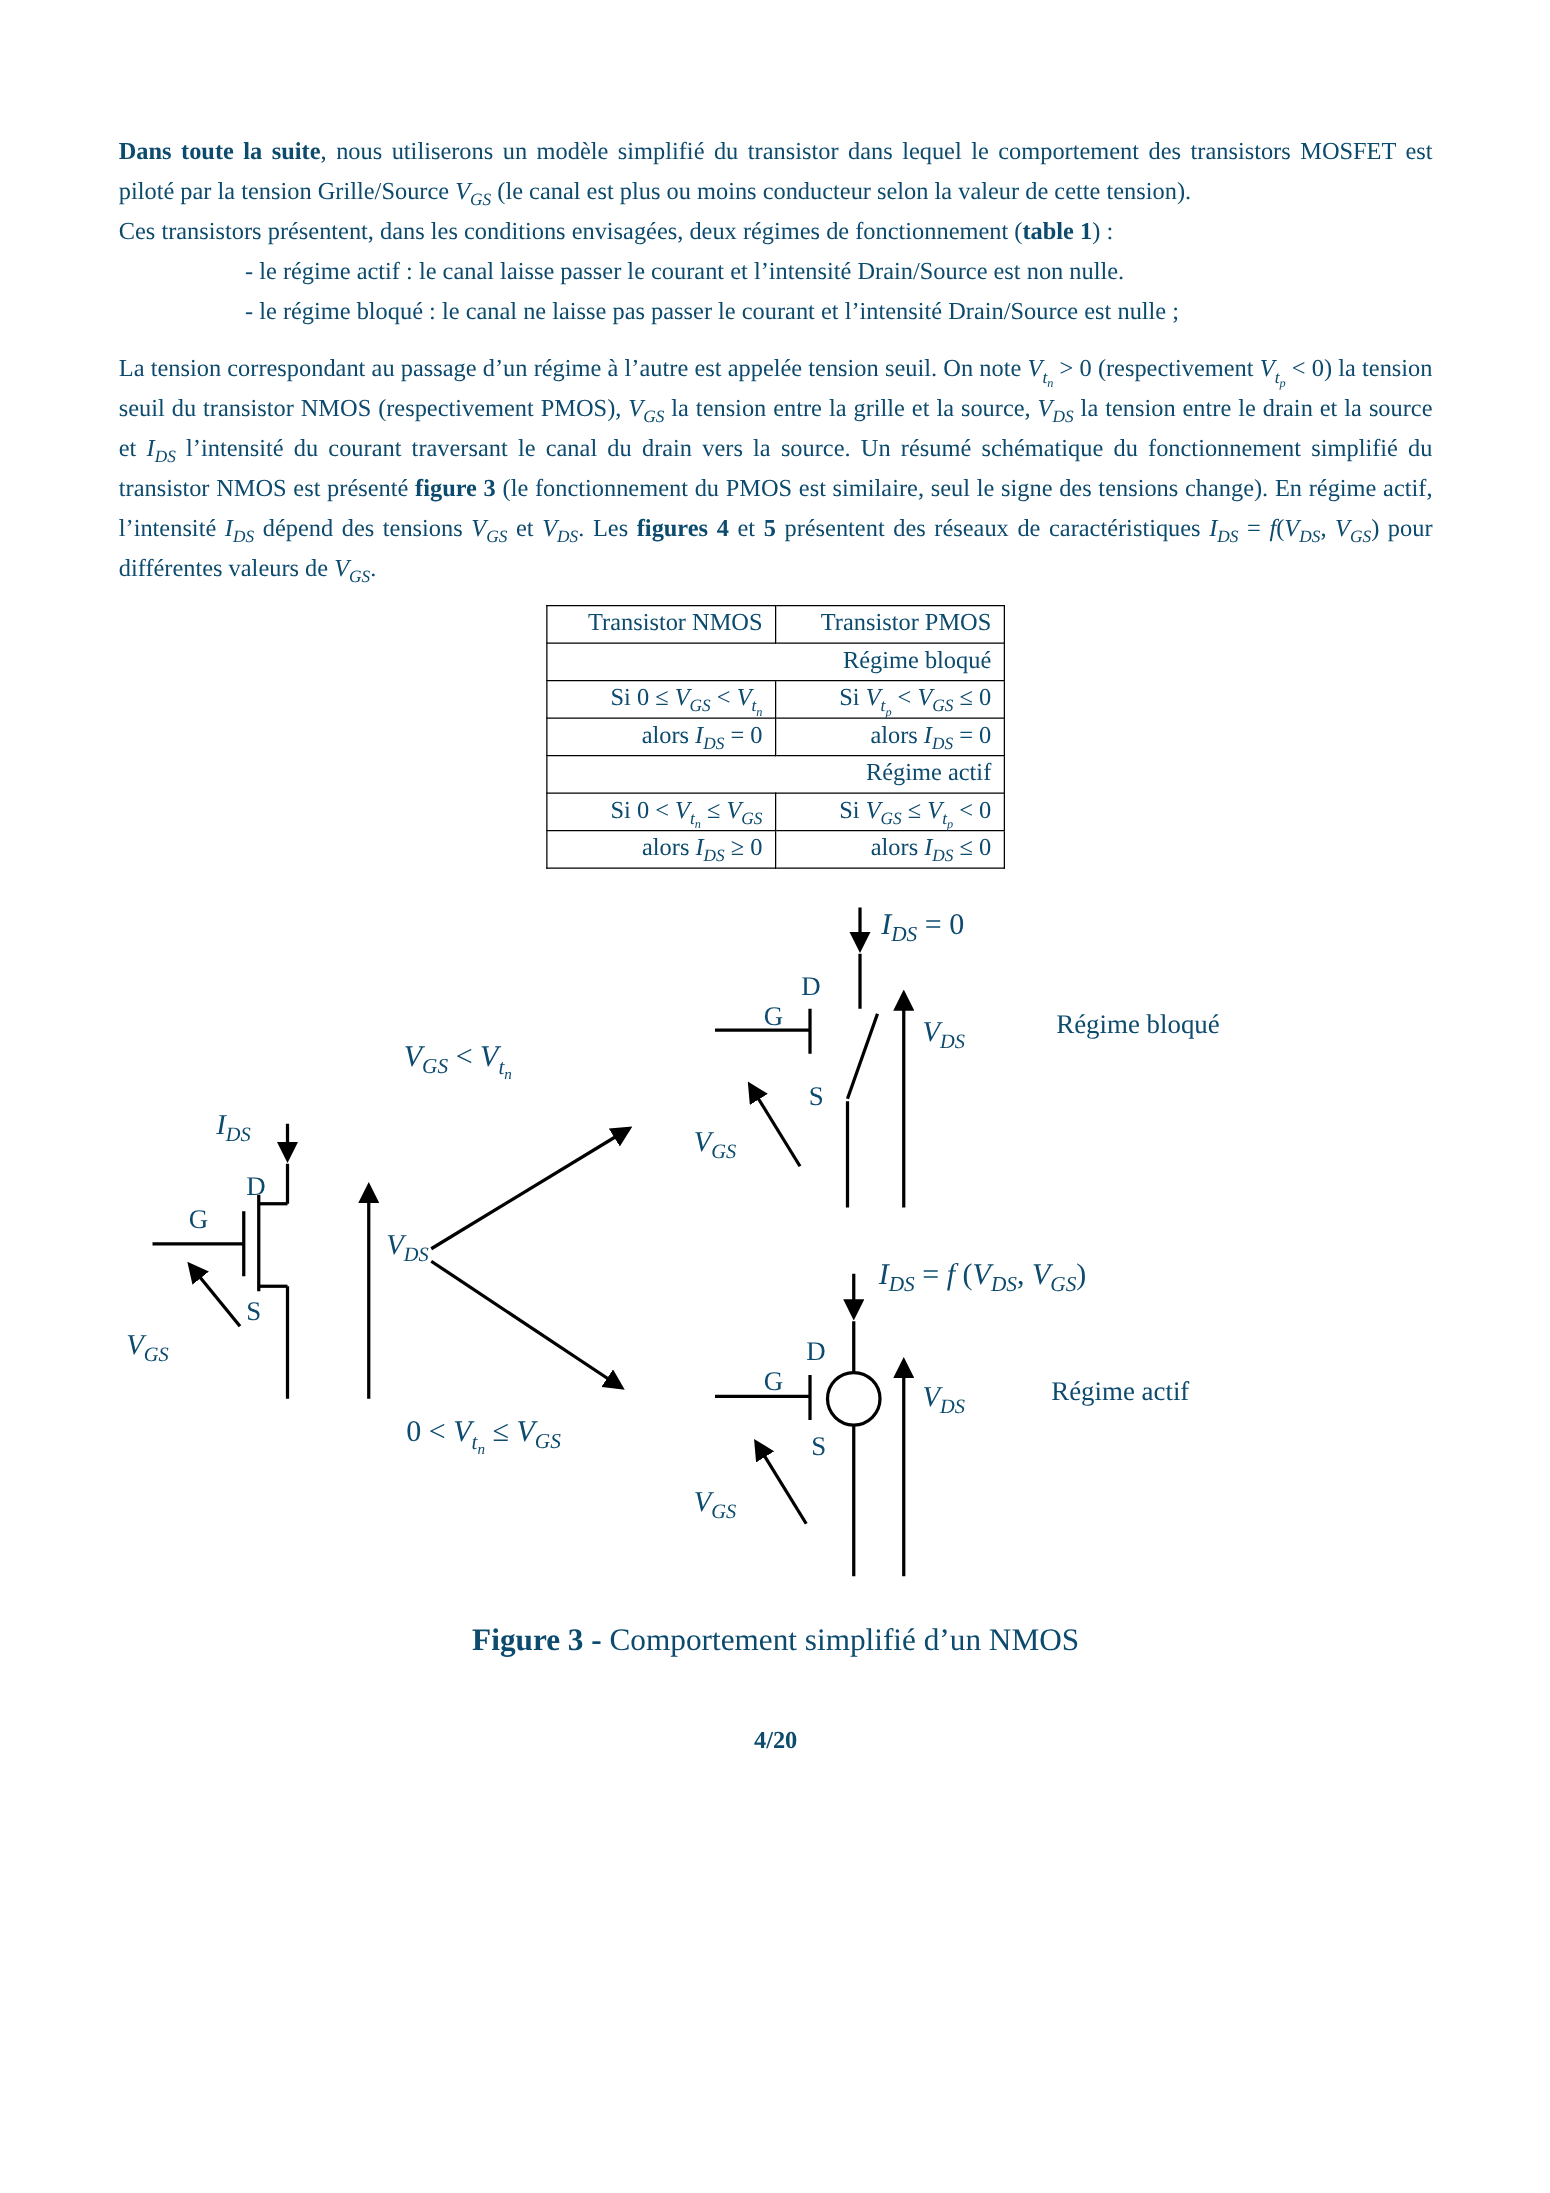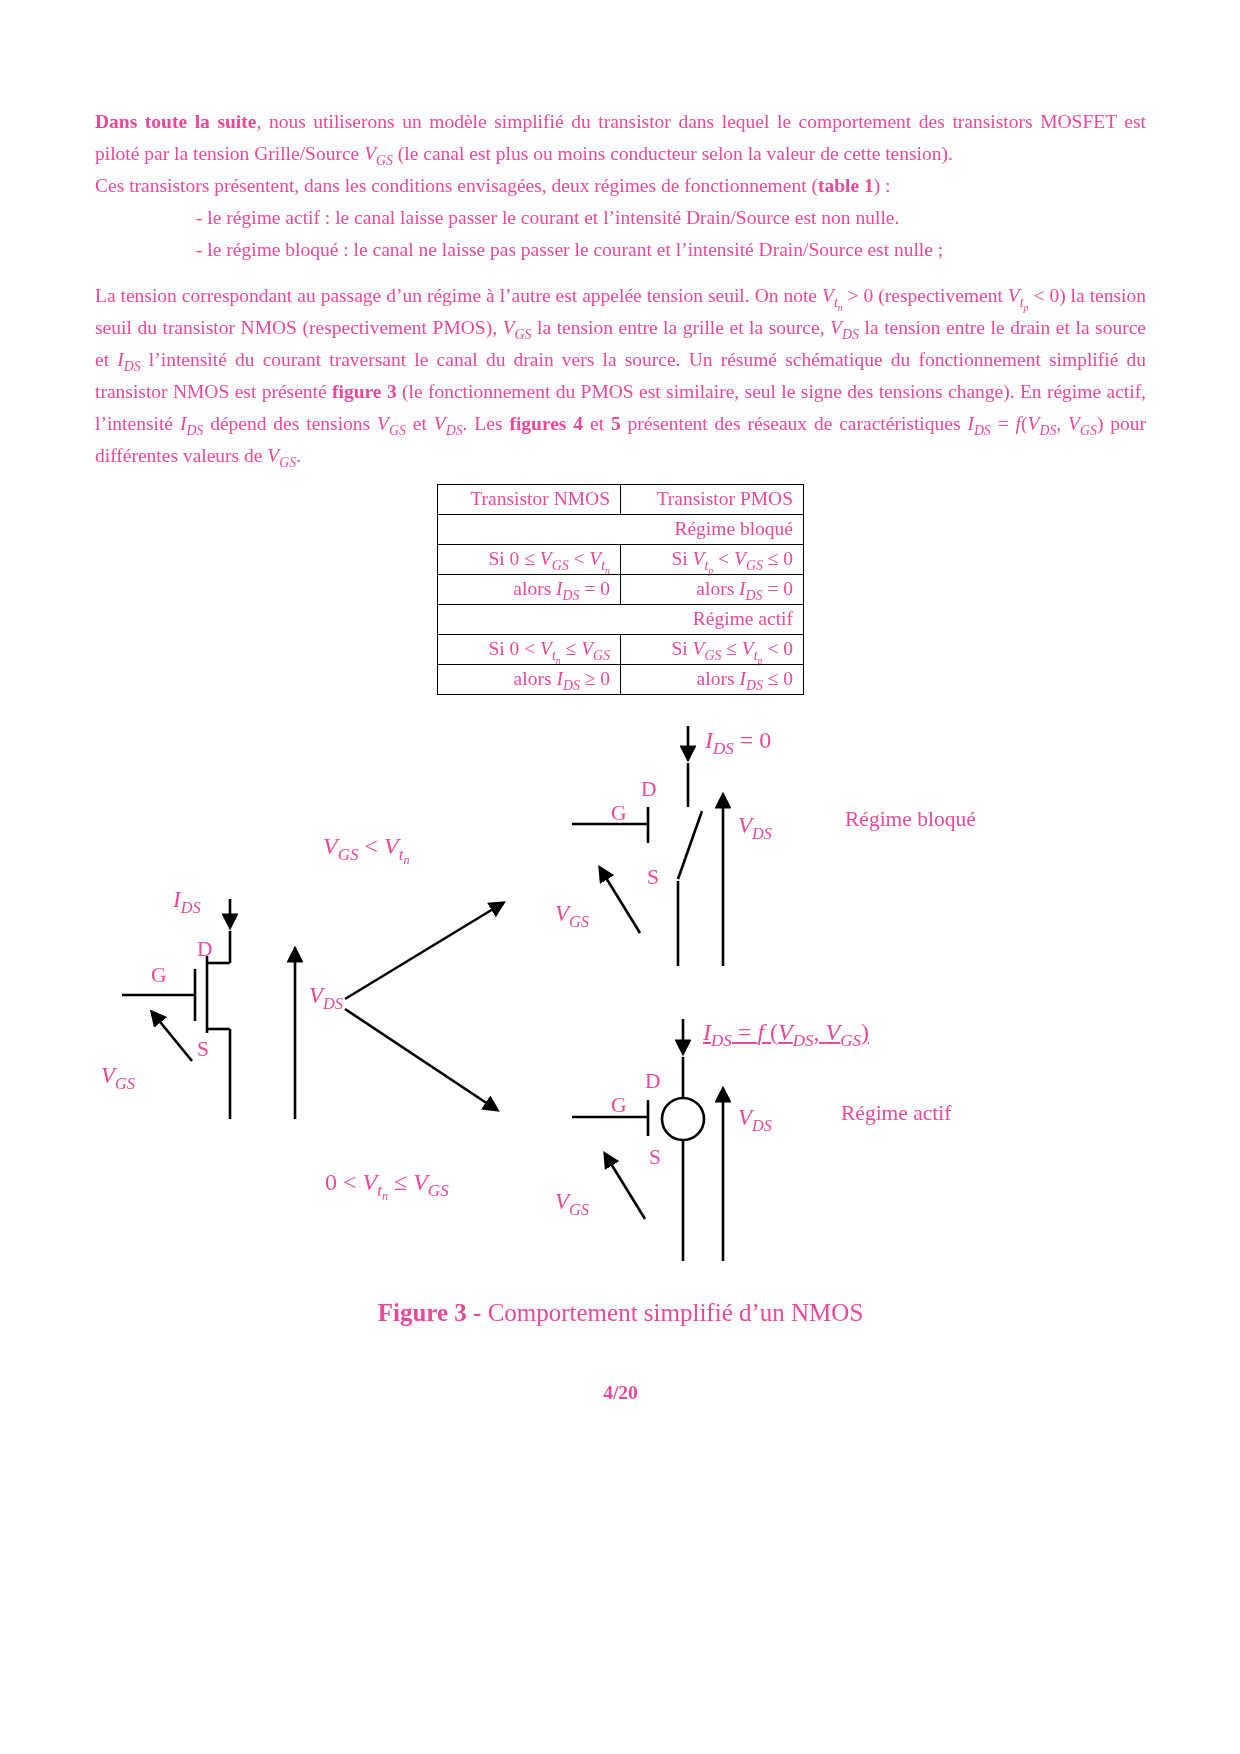--- a/index.html
+++ b/index.html
@@ -1,19 +1,19 @@
 <!DOCTYPE html>
 <html><head>
 <meta charset="utf-8">
 <style>
   * { margin:0; padding:0; box-sizing:border-box; }
   html, body { background:#ffffff; }
   .page {
     width:1240px; height:1754px; position:relative; overflow:hidden;
-    background:#ffffff; color:#ec4899;
+    background:#ffffff; color:#0c4a6e;
     font-family:"Liberation Serif", serif;
   }
   .content { padding:106px 94px 0 95px; }
   .body-text { font-size:19.5px; line-height:32px; text-align:justify; }
   .indent { text-indent:101px; }
   .spaced { margin-top:14px; }
   sub { font-size:71%; line-height:0; }
   i.mv { font-style:italic; }
 
   table.t1 { border-collapse:collapse; margin:12px auto 0 auto; }
@@ -129,31 +129,31 @@
       </svg>
 
       <div class="flabel fmath" style="left:78px; top:166px;"><i class="mv">I<sub>DS</sub></i></div>
       <div class="flabel fplain" style="left:102px; top:216px;">D</div>
       <div class="flabel fplain" style="left:56px; top:242px;">G</div>
       <div class="flabel fplain" style="left:102px; top:316px;">S</div>
       <div class="flabel fmath" style="left:214px; top:262px;"><i class="mv">V<sub>DS</sub></i></div>
       <div class="flabel fmath" style="left:6px; top:342px;"><i class="mv">V<sub>GS</sub></i></div>
 
       <div class="flabel fmath-lg" style="left:228px; top:112px;"><i class="mv">V<sub>GS</sub></i> &lt; <i class="mv">V<sub>t<sub>n</sub></sub></i></div>
-      <div class="flabel fmath-lg" style="left:230px; top:448px;text-align:center;">0 &lt; <i class="mv">V<sub>t<sub>n</sub></sub></i> ≤ <i class="mv">V<sub>GS</sub></i></div>
+      <div class="flabel fmath-lg" style="left:230px; top:412px;text-align:center;">0 &lt; <i class="mv">V<sub>t<sub>n</sub></sub></i> ≤ <i class="mv">V<sub>GS</sub></i></div>
 
       <div class="flabel fmath-lg" style="left:610px; top:6px;"><i class="mv">I<sub>DS</sub></i> = 0</div>
       <div class="flabel fplain" style="left:546px; top:56px;">D</div>
       <div class="flabel fplain" style="left:516px; top:80px;">G</div>
       <div class="flabel fplain" style="left:552px; top:144px;">S</div>
       <div class="flabel fmath" style="left:643px; top:92px;"><i class="mv">V<sub>DS</sub></i></div>
       <div class="flabel fmath" style="left:460px; top:180px;"><i class="mv">V<sub>GS</sub></i></div>
       <div class="flabel fplain" style="left:750px; top:86px;">Régime bloqué</div>
 
-      <div class="flabel fmath-lg" style="left:608px; top:298px;text-decoration:underline;"><i class="mv">I<sub>DS</sub></i> = <span style="font-style: italic;">f</span> (<i class="mv">V<sub>DS</sub></i>, <i class="mv">V<sub>GS</sub></i>)</div>
+      <div class="flabel fmath-lg" style="left:608px; top:286px;"><i class="mv">I<sub>DS</sub></i> = <span style="font-style: italic;">f</span> (<i class="mv">V<sub>DS</sub></i>, <i class="mv">V<sub>GS</sub></i>)</div>
       <div class="flabel fplain" style="left:550px; top:348px;">D</div>
       <div class="flabel fplain" style="left:516px; top:372px;">G</div>
       <div class="flabel fplain" style="left:554px; top:424px;">S</div>
       <div class="flabel fmath" style="left:643px; top:384px;"><i class="mv">V<sub>DS</sub></i></div>
       <div class="flabel fmath" style="left:460px; top:468px;"><i class="mv">V<sub>GS</sub></i></div>
       <div class="flabel fplain" style="left:746px; top:380px;">Régime actif</div>
     </div>
 
     <p class="fig-caption"><span style="font-weight: bold;">Figure 3 - </span>Comportement simplifié d’un NMOS</p>
 

